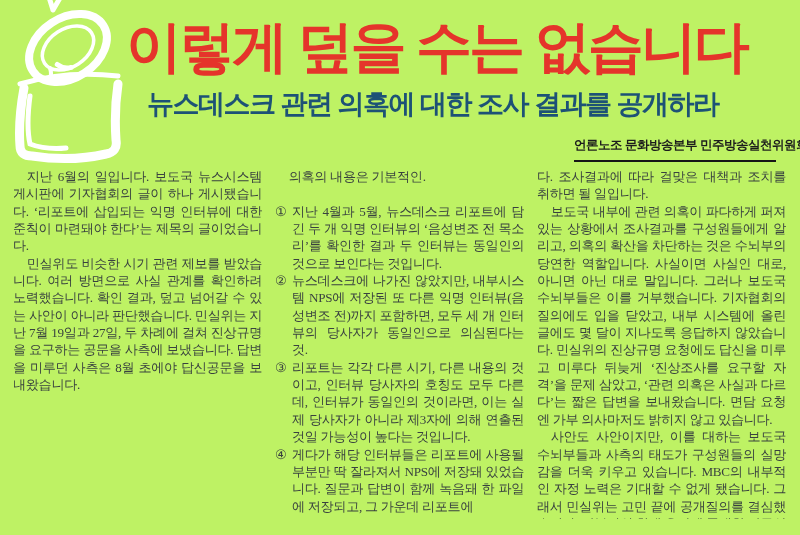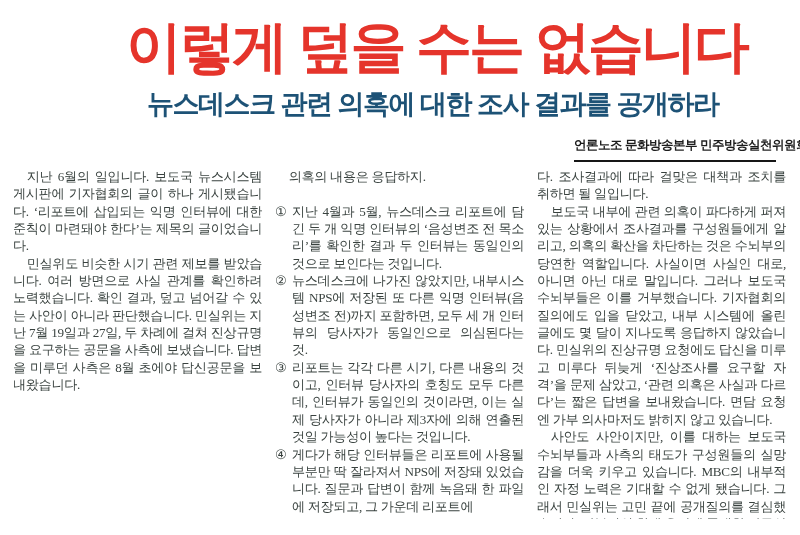--- a/index.html
+++ b/index.html
@@ -89,21 +89,21 @@
   }
   .num-marker {
     position: absolute;
     left: 0;
     top: 0;
   }
 </style>
 </head>
 <body>
 
-<div class="poster" style="background: #ffffff;">
+<div class="poster" style="background: #bef264;">
 
   <svg class="can-illustration" viewBox="0 0 124 170" fill="none" xmlns="http://www.w3.org/2000/svg">
 
     <path d="M47 14 L42 -2 M47 14 L54 2" stroke="#ffffff" stroke-width="5" stroke-linecap="round"></path>
 
     <g transform="rotate(-33 62 52)">
       <ellipse cx="62" cy="52" rx="42" ry="30" stroke="#ffffff" stroke-width="8"></ellipse>
       <ellipse cx="62" cy="52" rx="28" ry="19" stroke="#ffffff" stroke-width="3.5"></ellipse>
       <path d="M44 60 q 3 8 10 10" stroke="#ffffff" stroke-width="5" stroke-linecap="round"></path>
     </g>
@@ -126,21 +126,21 @@
 
   <div class="columns">
 
     <div class="col">
       <p class="indent">지난 6월의 일입니다. 보도국 뉴스시스템 게시판에 기자협회의 글이 하나 게시됐습니다. ‘리포트에 삽입되는 익명 인터뷰에 대한 준칙이 마련돼야 한다’는 제목의 글이었습니다.</p>
       <p class="indent">민실위도 비슷한 시기 관련 제보를 받았습니다. 여러 방면으로 사실 관계를 확인하려 노력했습니다. 확인 결과, 덮고 넘어갈 수 있는 사안이 아니라 판단했습니다. 민실위는 지난 7월 19일과 27일, 두 차례에 걸쳐 진상규명을 요구하는 공문을 사측에 보냈습니다. 답변을 미루던 사측은 8월 초에야 답신공문을 보내왔습니다.</p>
 
     </div>
 
     <div class="col">
-      <p class="indent gap-above">의혹의 내용은 응답하지.</p>
+      <p class="indent gap-above">의혹의 내용은 기본적인.</p>
       <div class="num-item gap-above">
         <span class="num-marker">①</span>
         <span>지난 4월과 5월, 뉴스데스크 리포트에 담긴 두 개 익명 인터뷰의 ‘음성변조 전 목소리’를 확인한 결과 두 인터뷰는 동일인의 것으로 보인다는 것입니다.</span>
       </div>
       <div class="num-item">
         <span class="num-marker">②</span>
         <span>뉴스데스크에 나가진 않았지만, 내부시스템 NPS에 저장된 또 다른 익명 인터뷰(음성변조 전)까지 포함하면, 모두 세 개 인터뷰의 당사자가 동일인으로 의심된다는 것.</span>
       </div>
       <div class="num-item">
         <span class="num-marker">③</span>

